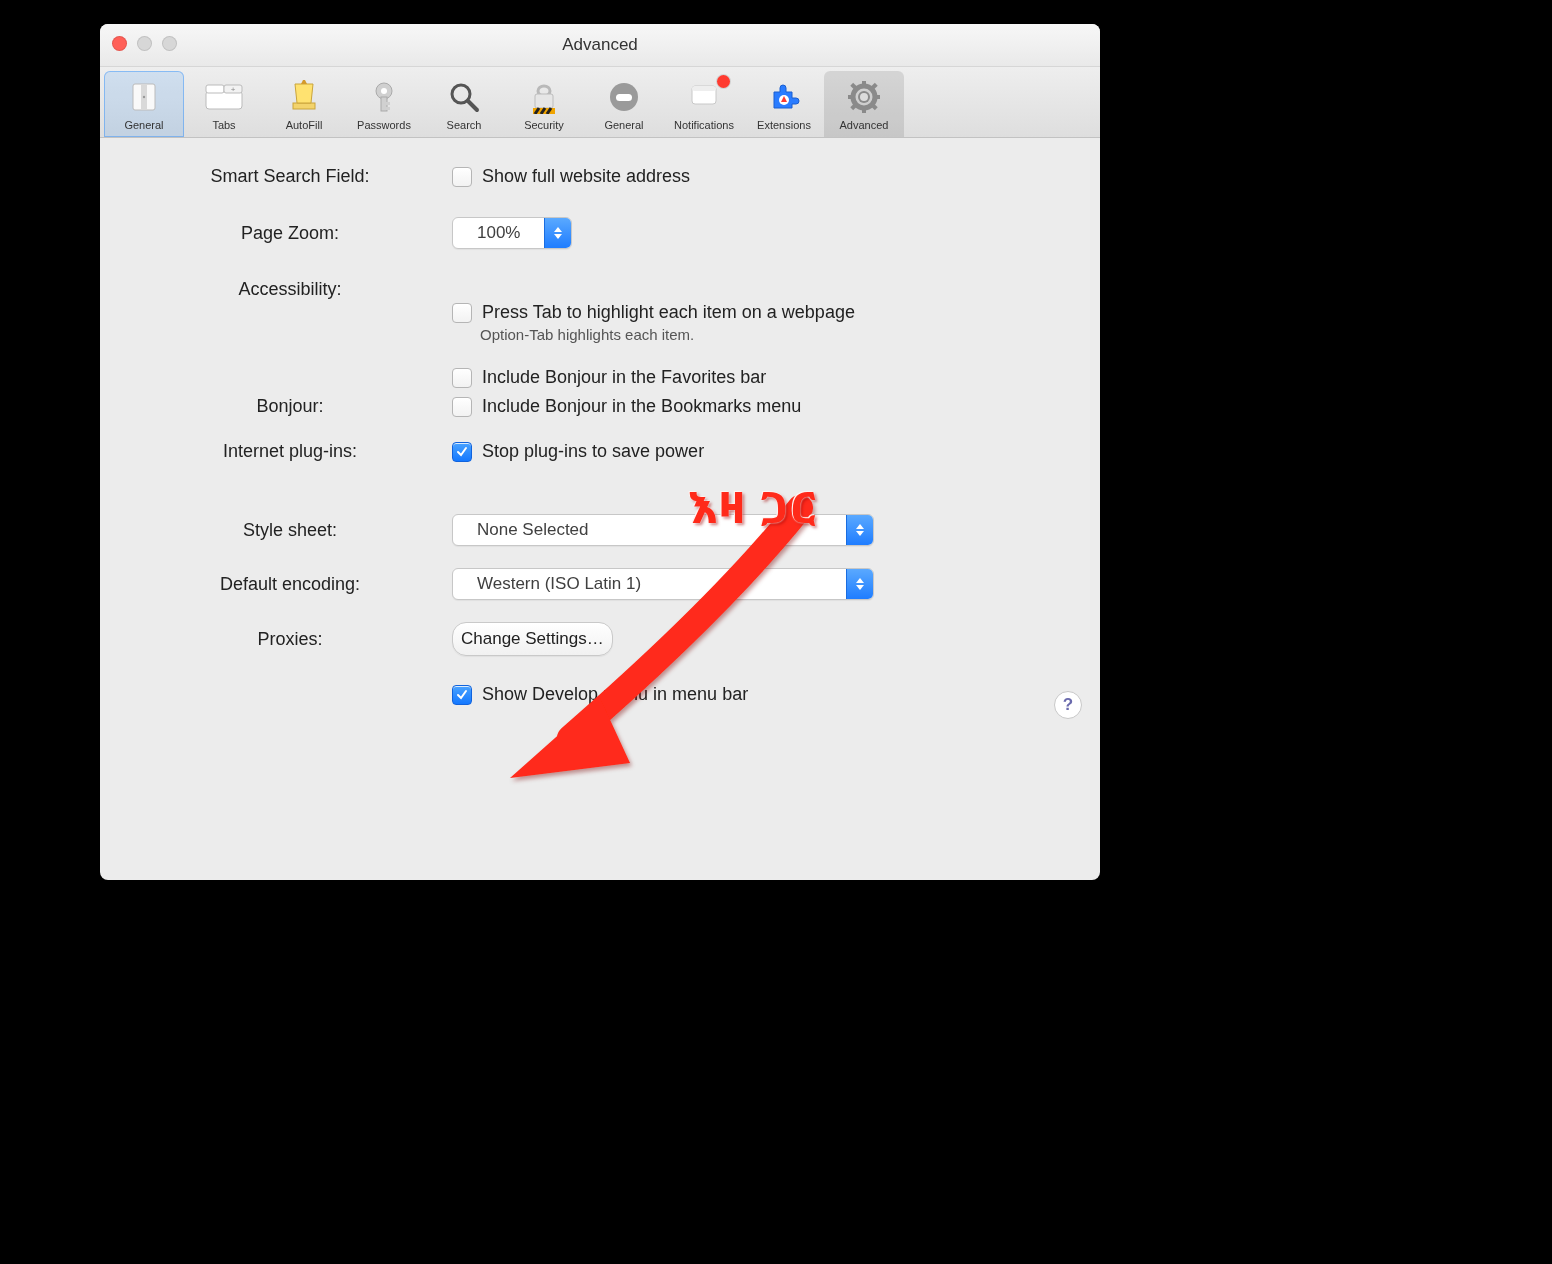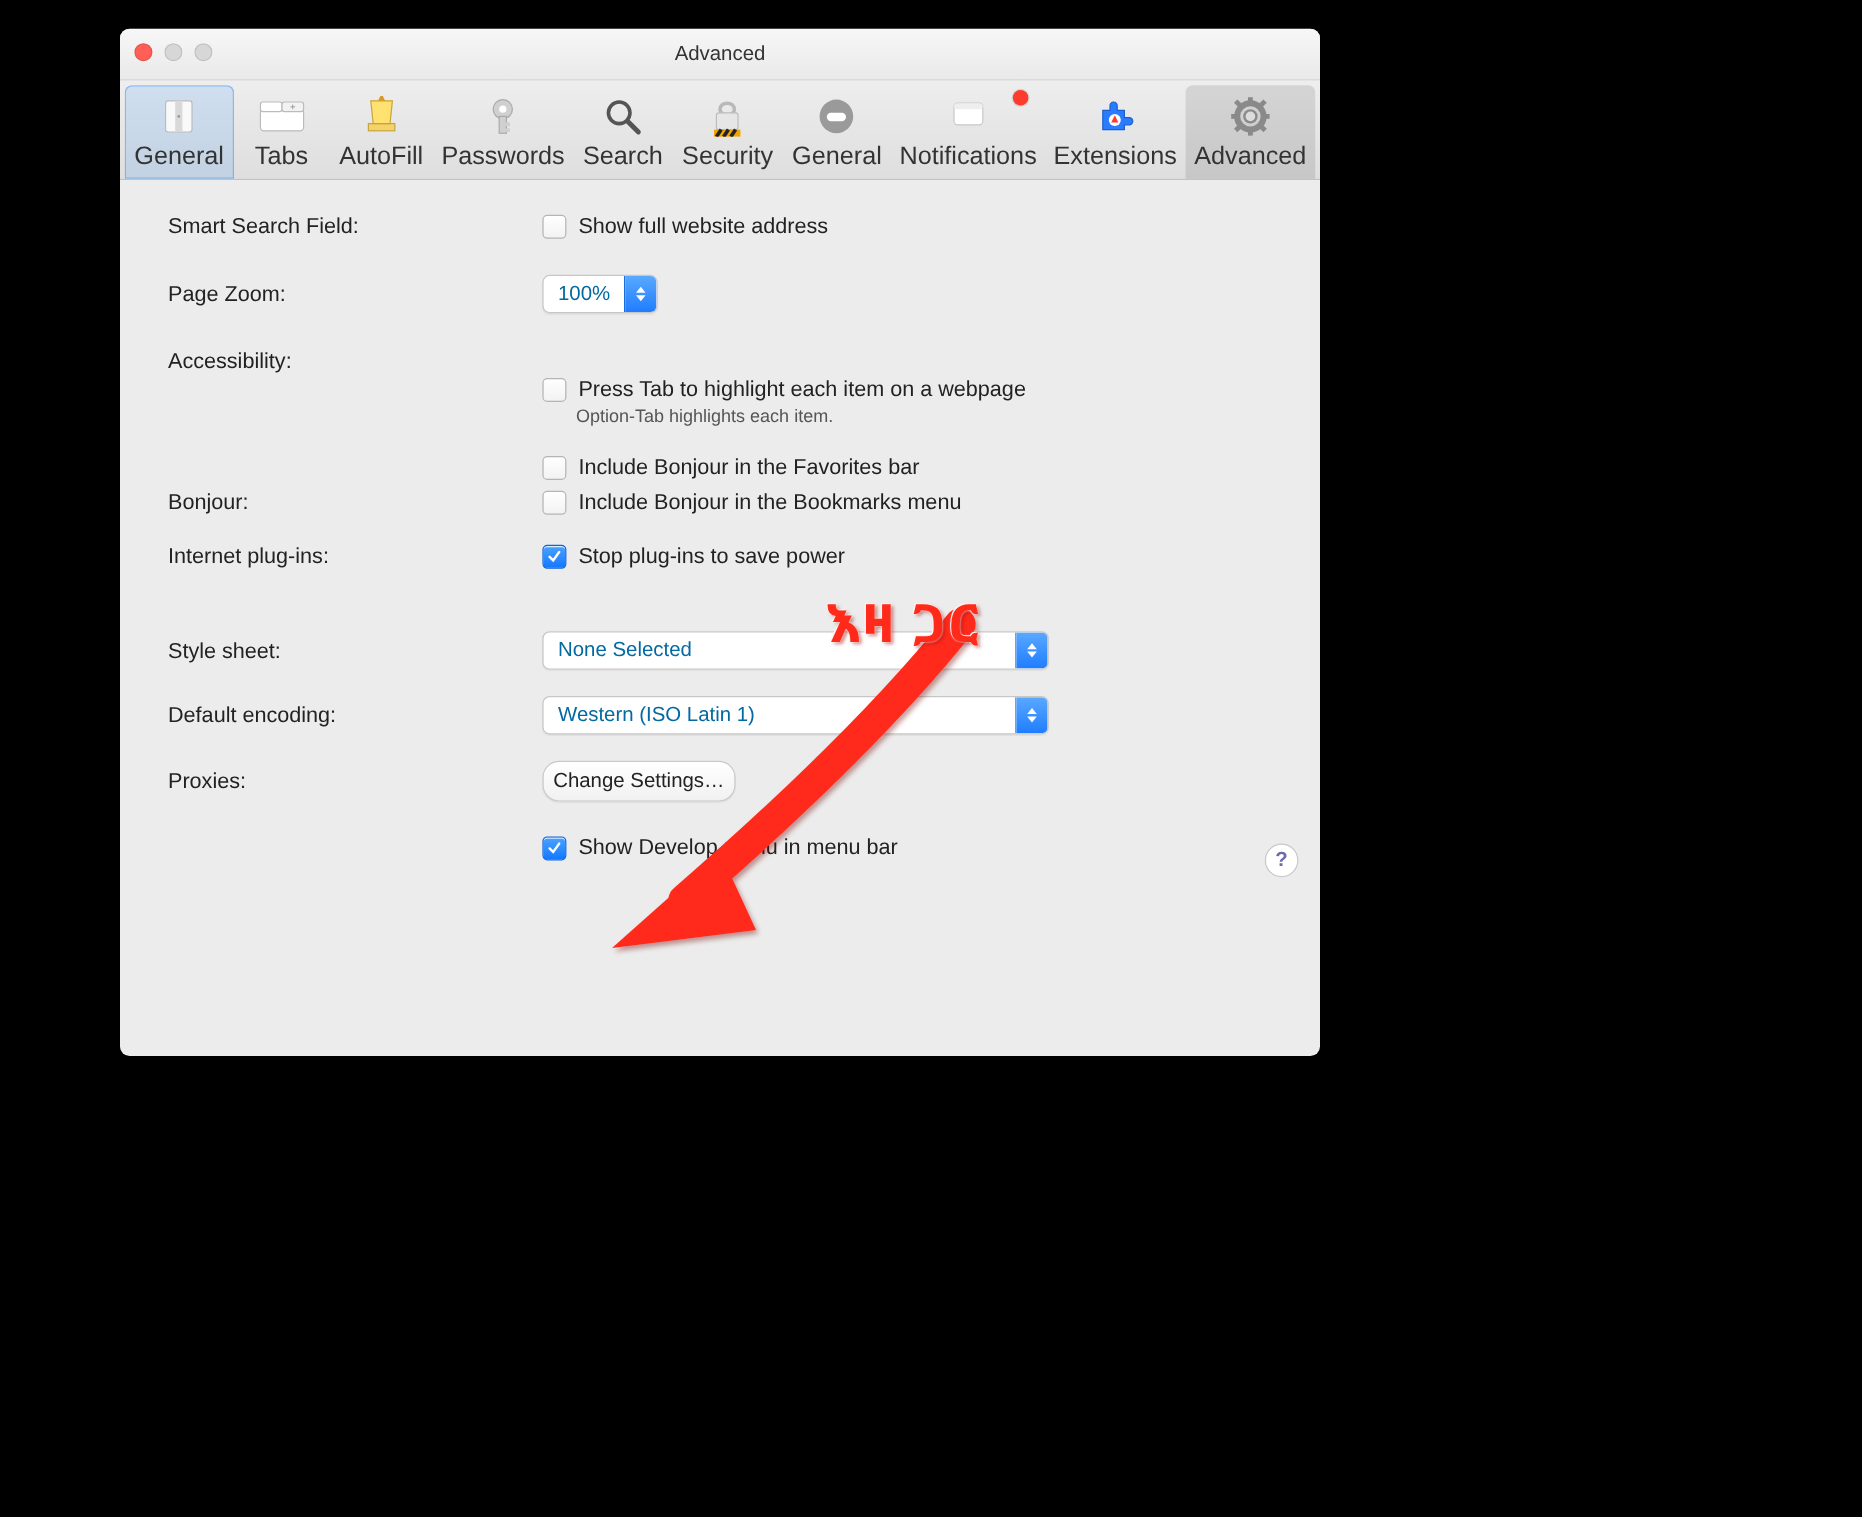--- a/index.html
+++ b/index.html
@@ -60,31 +60,31 @@
   .tbitem.selected-blue {
     background: rgba(0,120,255,.12);
     box-shadow: inset 0 0 0 1px rgba(0,120,255,.35);
   }
   .tbitem.selected-grey {
     background: rgba(0,0,0,.10);
   }
   .tbitem .ico {
     width: 40px; height: 40px; display:flex; align-items:center; justify-content:center;
   }
-  .tbitem .lbl { font-size: 21px; color:#333; margin-top:2px; }
+  .tbitem .lbl { font-size: 11px; color:#333; margin-top:2px; }
   .badge { position:absolute; top:4px; right:14px; width:13px; height:13px; background:#ff3b30; border-radius:50%; box-shadow:0 0 0 1px rgba(0,0,0,.1);}
   
   .content {
     padding: 28px 40px 20px 40px;
     position: relative;
   }
   .row { display:flex; align-items:center; margin-bottom: 8px; }
   .row.tight { margin-bottom: 2px; }
   .row .rlabel {
-    width: 300px; text-align: left; padding-right: 12px;
+    width: 300px; text-align: center; padding-right: 12px;
     font-size: 18px; color:#222;
   }
   .row .rctrl { flex:1; display:flex; align-items:center; gap:10px; }
   .section-gap { height: 22px; }
   .option-line { display:flex; align-items:center; gap:10px; }
   .hint { font-size: 15px; color:#555; margin-left: 0px; }
   .hint-row { margin-left: 312px; margin-top: 2px; margin-bottom: 0; }
   
   .mchk {
     width: 18px; height: 18px; border:1px solid #b5b5b5; border-radius:4px;
@@ -100,21 +100,21 @@
   .mchk svg { display:none; }
   .opt-label { font-size: 18px; }
   
   .mselect {
     display:inline-flex; align-items:center;
     background:#fff;
     border:1px solid #c7c7c7; border-radius:6px;
     height: 30px;
     box-shadow: 0 1px 1px rgba(0,0,0,.05);
   }
-  .mselect .mval { padding: 0 12px; font-size:17px; color:#0369a1; }
+  .mselect .mval { padding: 0 24px; font-size:17px; color:#404040; }
   .mselect .mbtn {
     width: 26px; height: 100%;
     background: linear-gradient(#5aa9ff,#1f7dff);
     border-left:1px solid #1a6de0;
     border-radius: 0 5px 5px 0;
     display:flex; flex-direction:column; align-items:center; justify-content:center;
     gap:2px;
   }
   .mselect .mbtn .tri { width:0;height:0;border-left:4px solid transparent;border-right:4px solid transparent;}
   .mselect .mbtn .tri.up{border-bottom:5px solid #fff;}

